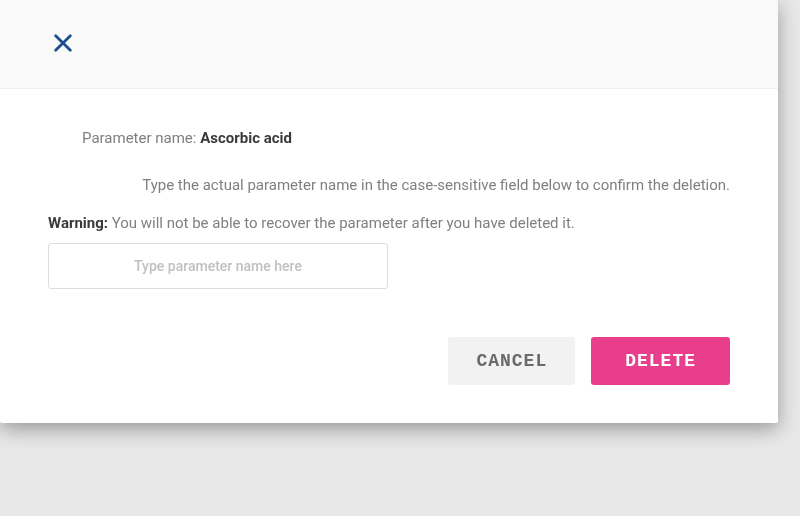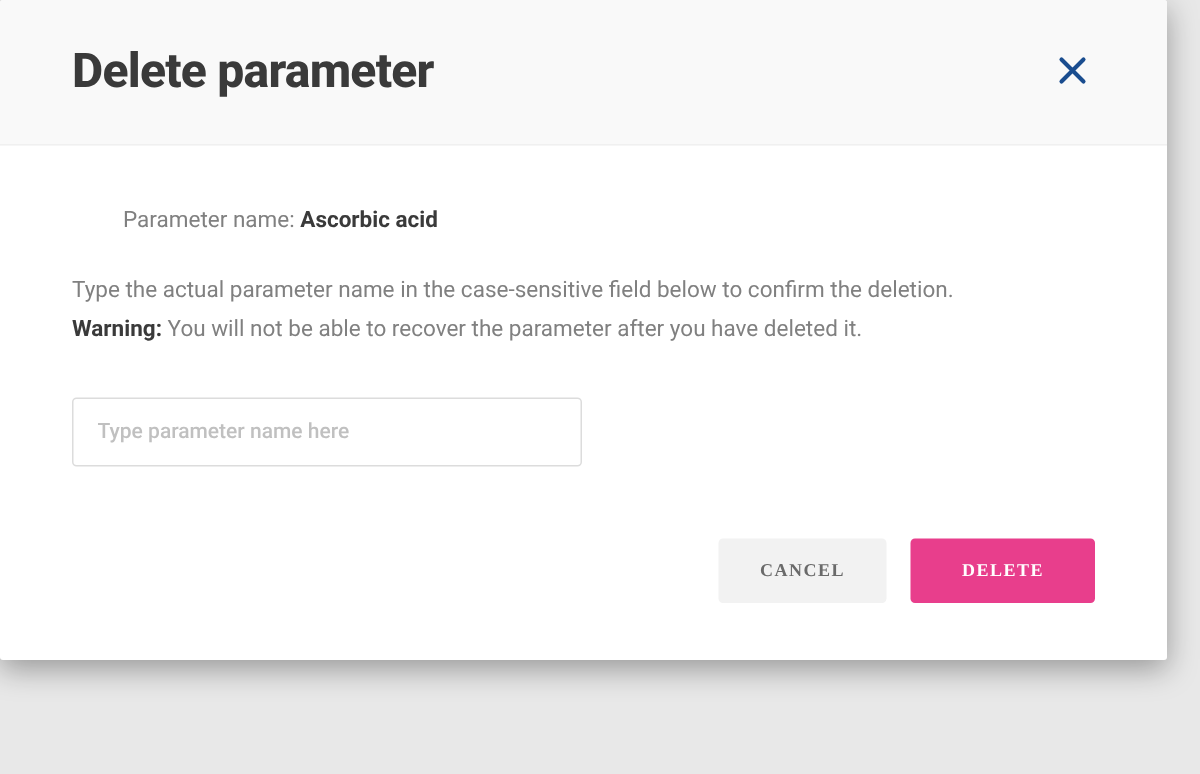--- a/index.html
+++ b/index.html
@@ -64,76 +64,77 @@
     }
     .param-line {
       margin-bottom: 24px;
       margin-left: 34px;
     }
     .param-value {
       color: #3a3a3a;
       font-weight: 700;
     }
     .instruction-line {
-      margin-bottom: 4px;
+      margin-bottom: 16px;
+      text-align: right;
     }
     .warning-line {
-      margin-bottom: 34px;
+      margin-bottom: 8px;
     }
     .warning-label {
       color: #3a3a3a;
       font-weight: 700;
     }
     .input-field {
       width: 340px;
       padding: 14px 16px;
       border: 1px solid #dcdcdc;
       border-radius: 3px;
       font-size: 14px;
       color: #333;
       outline: none;
       font-family: inherit;
+      text-align: center;
     }
     .input-field::placeholder {
       color: #c0c0c0;
       font-weight: 500;
     }
     .modal-footer {
       padding: 28px 48px 38px 48px;
       display: flex;
       justify-content: flex-end;
       gap: 16px;
     }
     .btn {
       padding: 14px 28px;
       border: none;
       border-radius: 3px;
-      font-size: 12px;
+      font-size: 18px;
       font-weight: 700;
       letter-spacing: 1px;
       cursor: pointer;
-      font-family: Liberation Serif, serif;
+      font-family: Liberation Mono, monospace;
     }
     .btn-cancel {
       background: #f2f2f2;
       color: #6a6a6a;
     }
     .btn-delete {
       background: #e83e8c;
       color: #ffffff;
       padding: 14px 34px;
       text-align: center;
     }
   </style>
 </head>
 <body>
 
 <div class="modal">
   <div class="modal-header">
-    <h1 class="modal-title">Delete parameter</h1>
     <button class="close-btn">
       <svg viewBox="0 0 24 24">
         <path d="M4 4 L20 20 M20 4 L4 20" stroke="#1a4d8f" stroke-width="3" fill="none" stroke-linecap="round"></path>
       </svg>
     </button>
   </div>
 
   <div class="modal-body">
     <p class="param-line">
       <span>Parameter name: </span><span class="param-value">Ascorbic acid</span>

